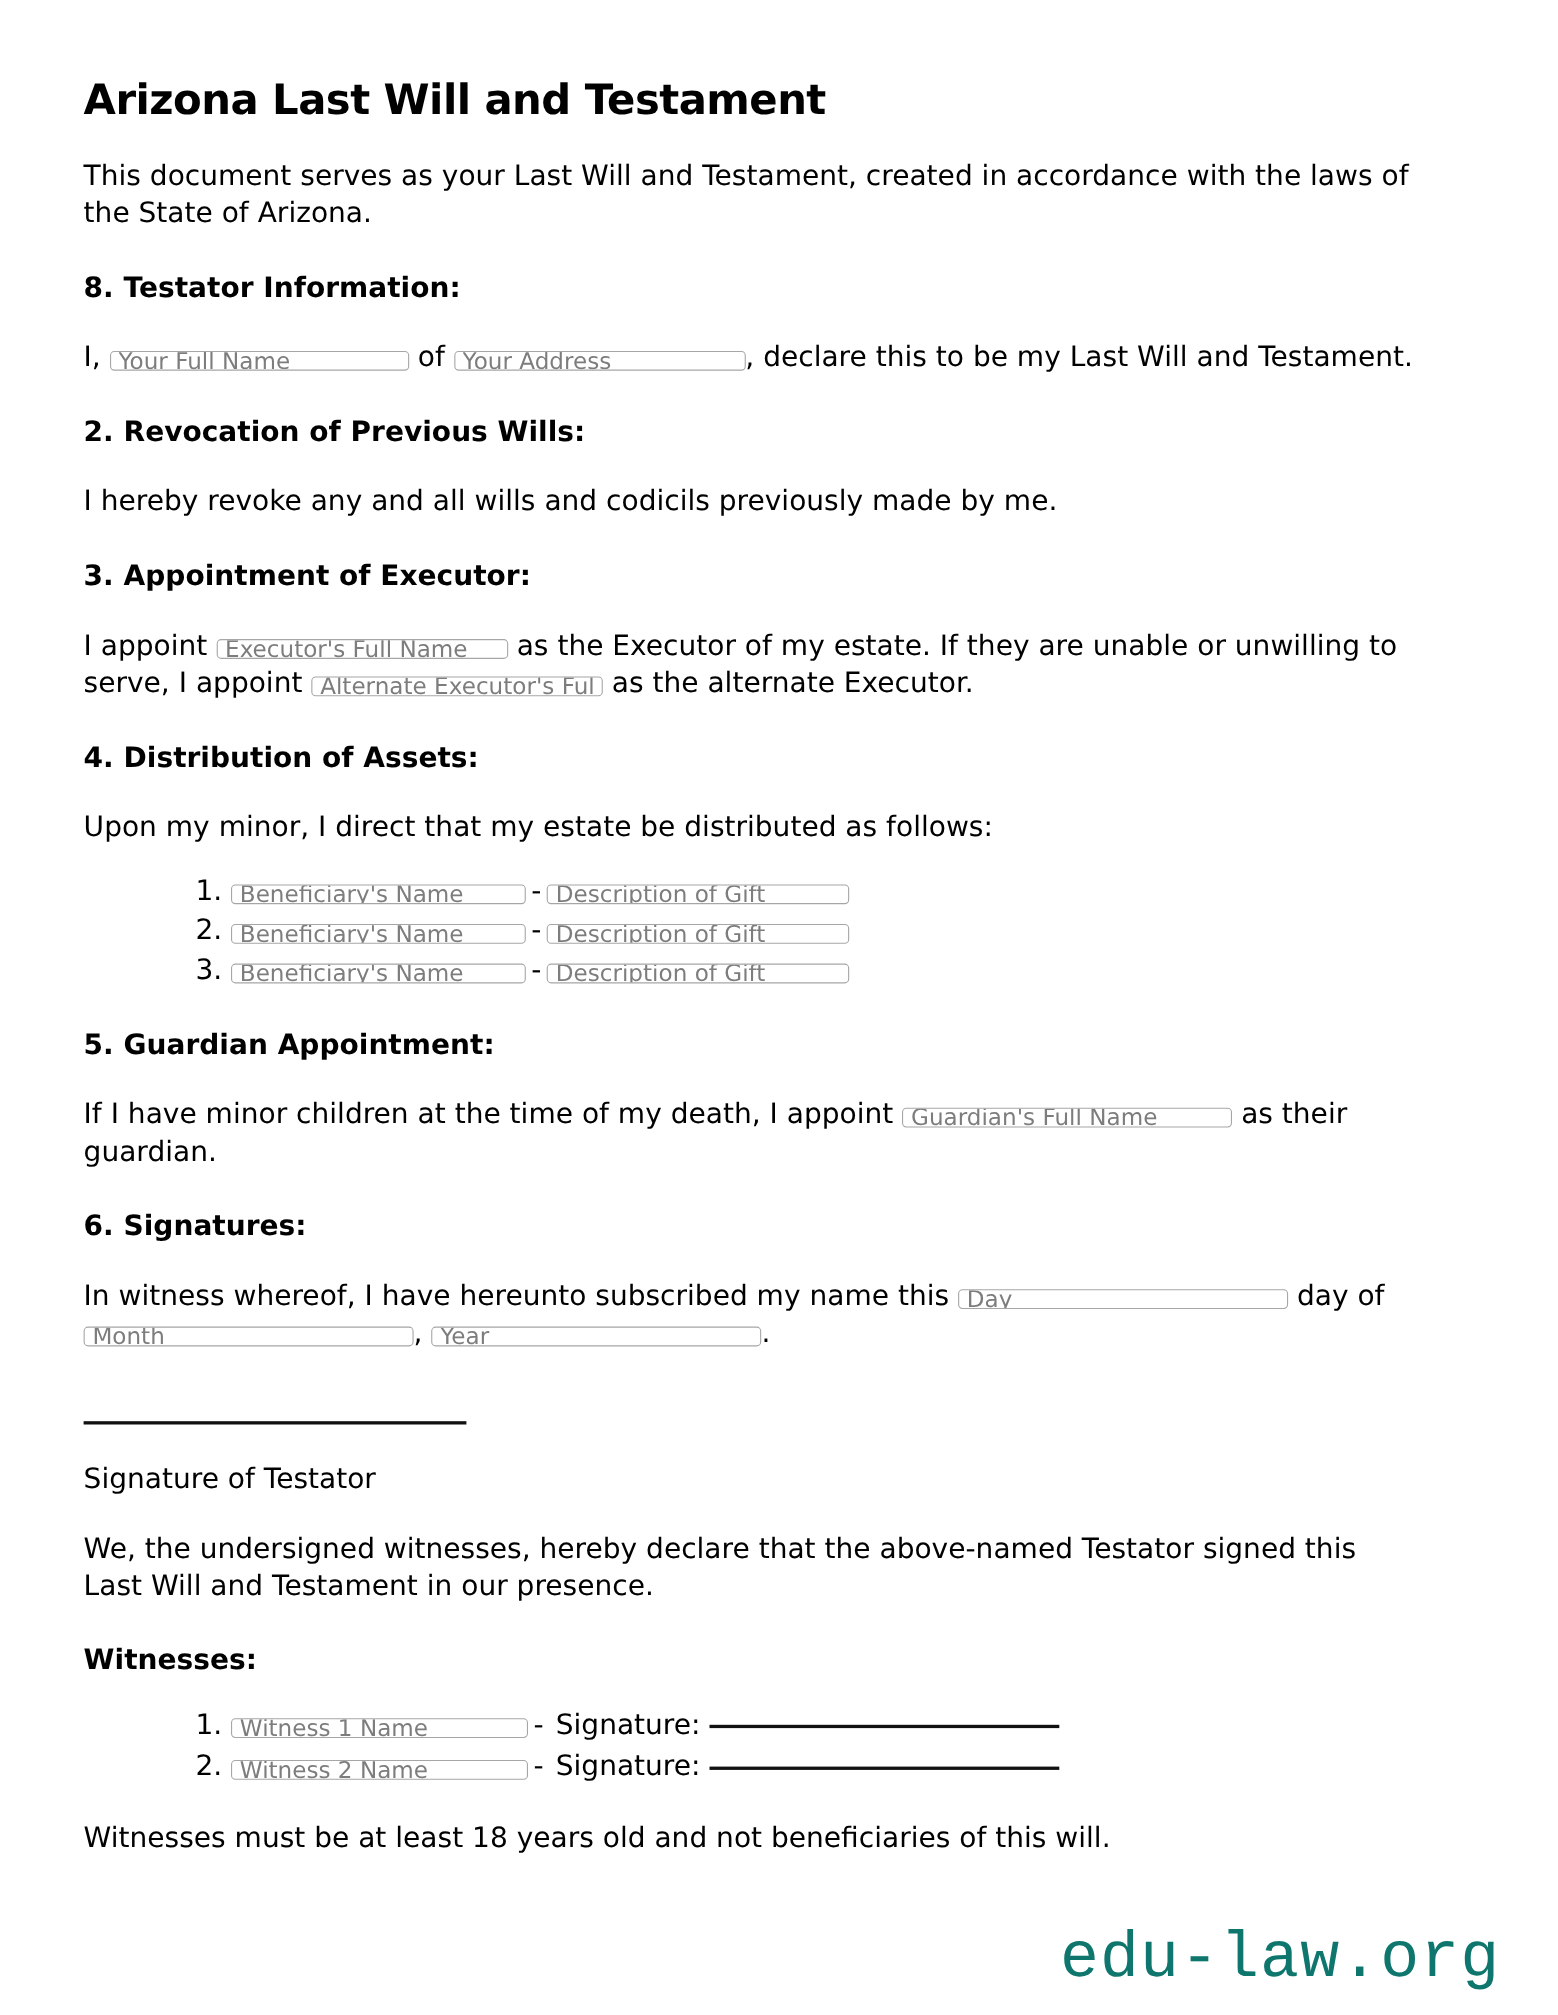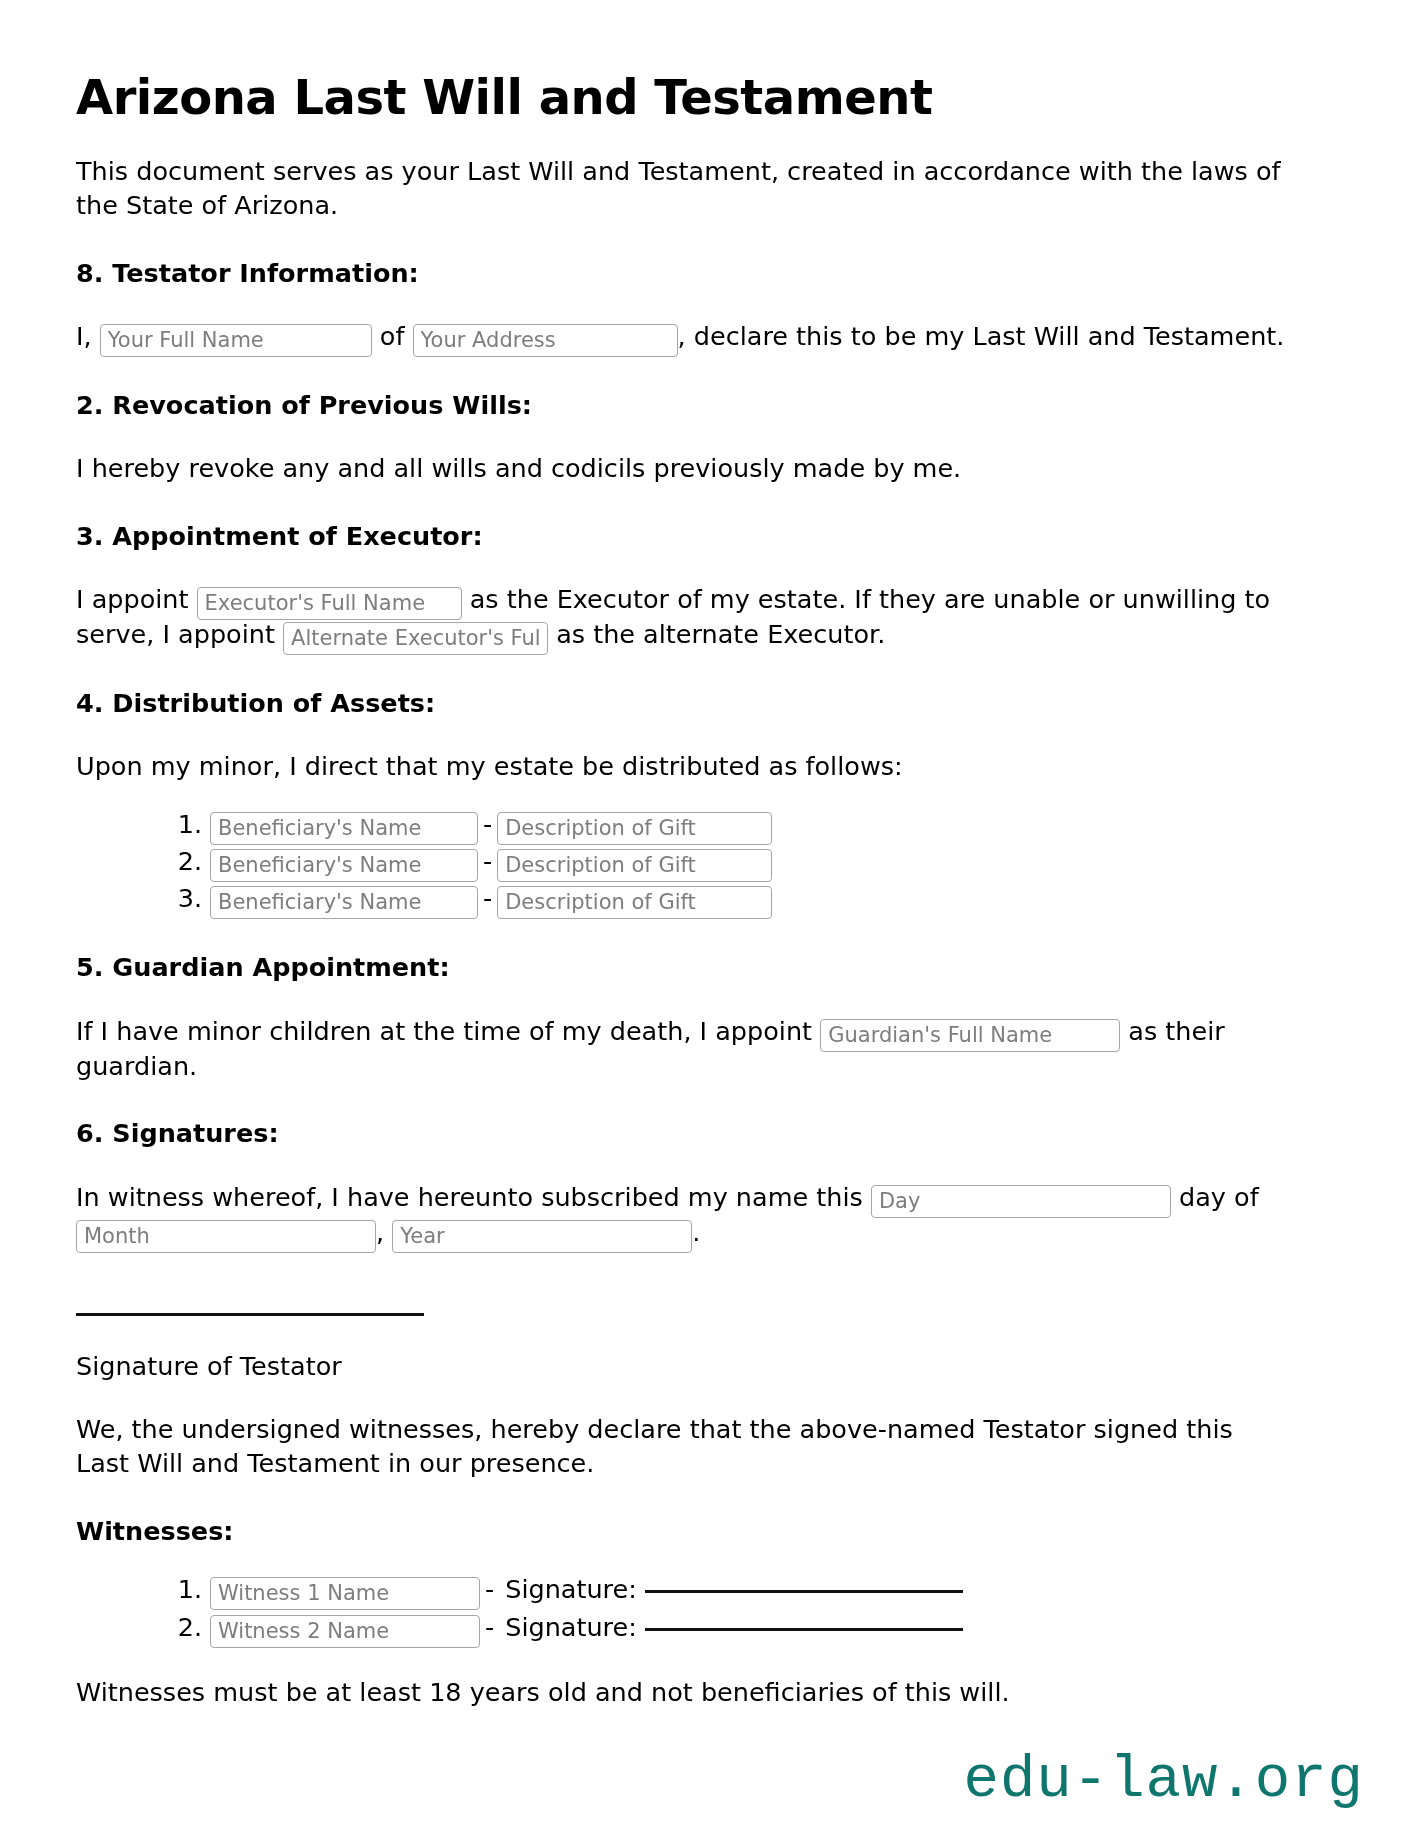--- a/index.html
+++ b/index.html
@@ -20,21 +20,21 @@
 
   .page {
     position: absolute;
     left: 0; top: 0;
     width: 1416px;
     height: 1832px;
     padding: 70px 78px 0 76px;
   }
 
   h1.doc-title {
-    font-size: 48px;
+    font-size: 38px;
     font-weight: bold;
     letter-spacing: -0.5px;
     margin: 0 0 0 0;
     padding: 0;
     line-height: 1.15;
   }
 
   p.para {
     font-size: 25.5px;
     line-height: 1.33;
@@ -52,21 +52,21 @@
   .field {
     display: inline-block;
     vertical-align: baseline;
     border: 1px solid #a6a6a6;
     border-radius: 4px;
     background: #ffffff;
     font-family: "DejaVu Sans", "Liberation Sans", sans-serif;
     font-size: 21px;
     color: #7d7d7d;
     padding: 4px 7px 5px 7px;
-    height: 33px;
+    height: 18px;
     line-height: 22px;
     white-space: nowrap;
     overflow: hidden;
     text-overflow: clip;
     position: relative;
     top: 2px;
   }
   .field::placeholder { color: #7d7d7d; opacity: 1; }
 
   .w-fullname  { width: 272px; }

